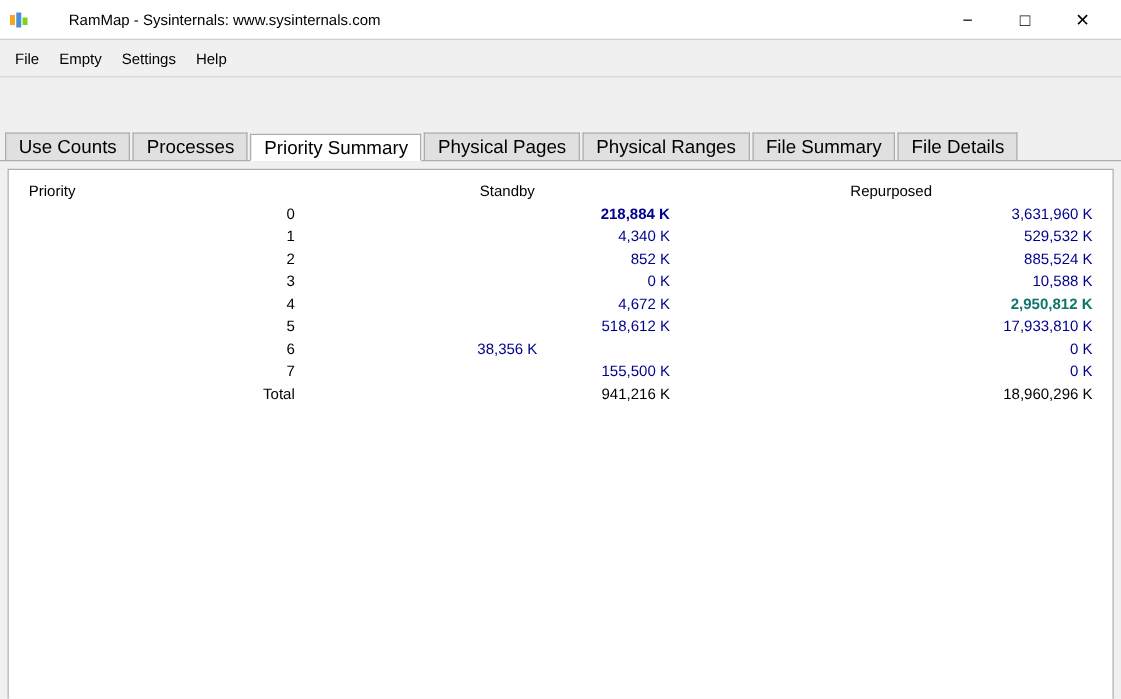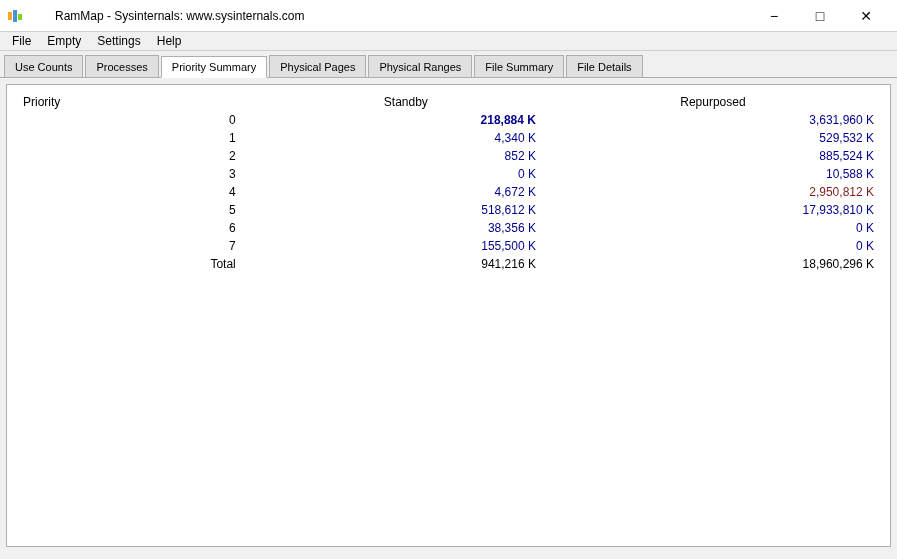--- a/index.html
+++ b/index.html
@@ -47,21 +47,21 @@
       cursor: pointer;
       display: flex;
       align-items: center;
       justify-content: center;
       font-size: 14px;
       color: #000;
     }
 
     
     .menu-bar {
-      height: 19px;
+      height: 30px;
       background: #f0f0f0;
       display: flex;
       align-items: center;
       padding: 0 4px;
       border-bottom: 1px solid #d0d0d0;
     }
     .menu-item {
       padding: 2px 8px;
       cursor: pointer;
       font-size: 12px;
@@ -75,26 +75,27 @@
       background: #f0f0f0;
       padding: 4px 4px 0 4px;
       border-bottom: 1px solid #adadad;
     }
     .tab {
       padding: 4px 10px;
       border: 1px solid #adadad;
       border-bottom: none;
       background: #e0e0e0;
       cursor: pointer;
-      font-size: 11px;
+      font-size: 15px;
       color: #000;
       margin-right: 2px;
       height: 22px;
       display: flex;
       align-items: center;
+      margin-top: 40px;
     }
     .tab.active {
       background: #ffffff;
       border-bottom: 1px solid #ffffff;
       z-index: 1;
       position: relative;
       bottom: -1px;
     }
 
     
@@ -209,30 +210,30 @@
           <td style="color: rgb(0, 0, 139);">885,524 K</td>
         </tr>
         <tr>
           <td style="text-align: right; color: rgb(0, 0, 0); padding-right: 32px;">3</td>
           <td style="color: rgb(0, 0, 139);">0 K</td>
           <td style="color: rgb(0, 0, 139);">10,588 K</td>
         </tr>
         <tr>
           <td style="text-align: right; color: rgb(0, 0, 0); padding-right: 32px;">4</td>
           <td style="color: rgb(0, 0, 139);">4,672 K</td>
-          <td style="color: #7f1d1d;">2,950,812 K</td>
+          <td style="color: #0f766e; font-weight: bold;">2,950,812 K</td>
         </tr>
         <tr>
           <td style="text-align: right; color: rgb(0, 0, 0); padding-right: 32px;">5</td>
           <td style="color: rgb(0, 0, 139);">518,612 K</td>
           <td style="color: rgb(0, 0, 139);">17,933,810 K</td>
         </tr>
         <tr>
           <td style="text-align: right; color: rgb(0, 0, 0); padding-right: 32px;">6</td>
-          <td style="color: rgb(0, 0, 139);">38,356 K</td>
+          <td style="color: rgb(0, 0, 139); text-align: center;">38,356 K</td>
           <td style="color: rgb(0, 0, 139);">0 K</td>
         </tr>
         <tr>
           <td style="text-align: right; color: rgb(0, 0, 0); padding-right: 32px;">7</td>
           <td style="color: rgb(0, 0, 139);">155,500 K</td>
           <td style="color: rgb(0, 0, 139);">0 K</td>
         </tr>
         <tr class="total-row">
           <td style="text-align: right; padding-right: 32px; color: rgb(0, 0, 0);">Total</td>
           <td style="color: rgb(0, 0, 0);">941,216 K</td>

